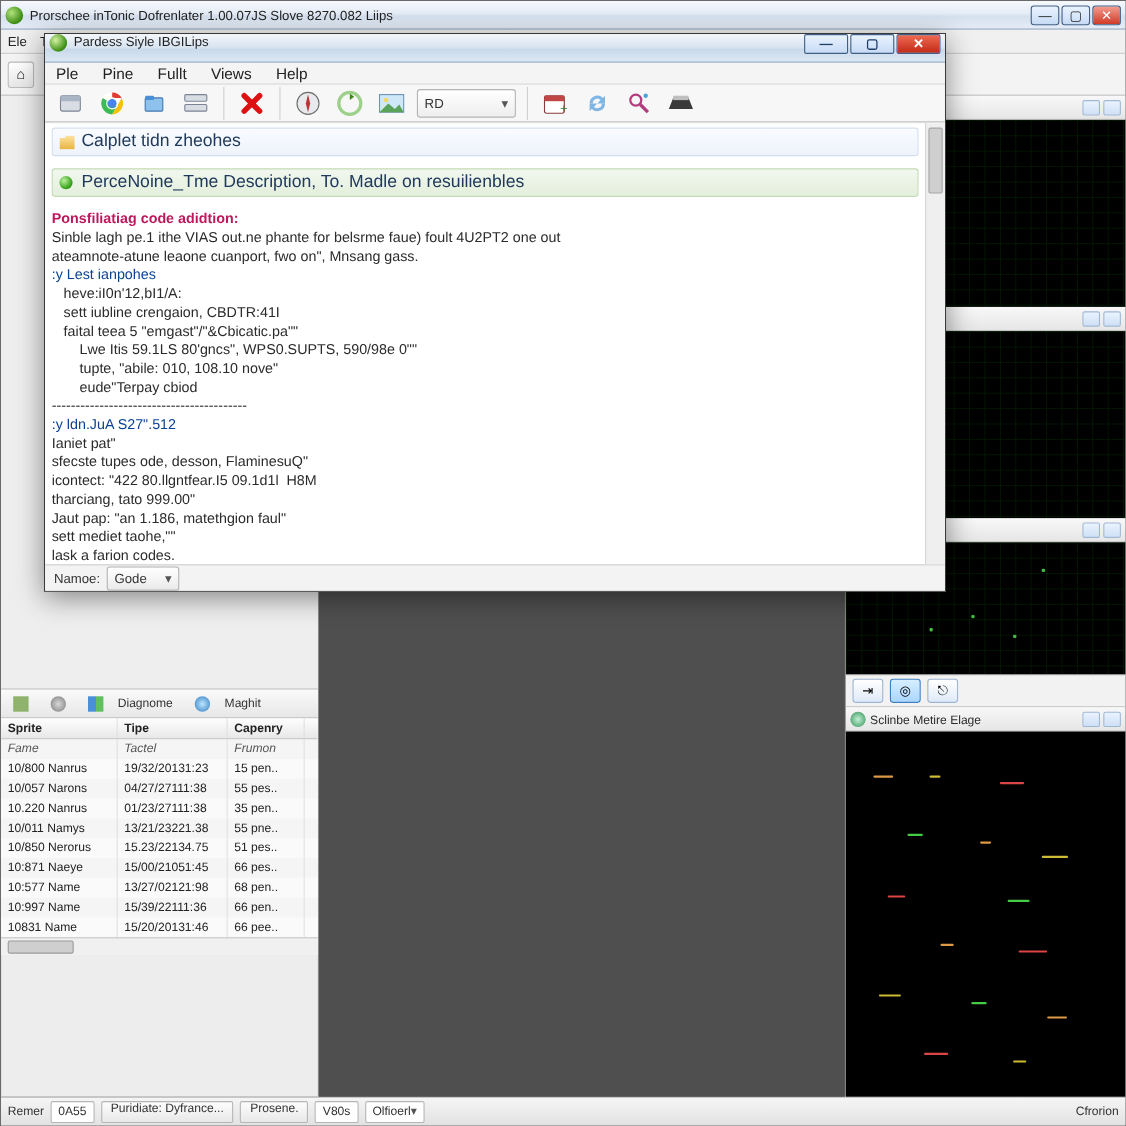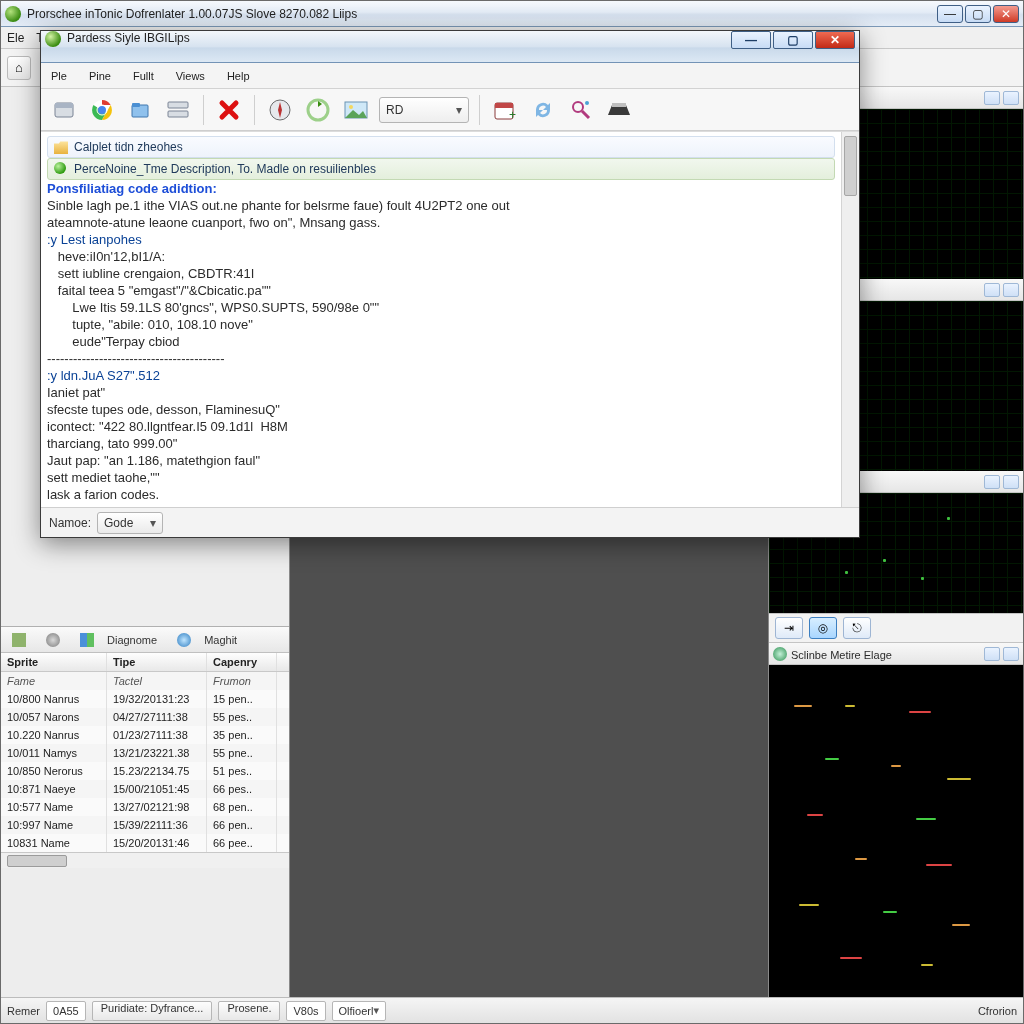--- a/index.html
+++ b/index.html
@@ -66,36 +66,36 @@
 
 .dialog { position:absolute; left:40px; top:30px; width:820px; height:508px; background:#f4f4f4; border:1px solid #3a3a3a; box-shadow:0 6px 24px rgba(0,0,0,.45); display:flex; flex-direction:column;}
 .dlg-title { height:32px; background:linear-gradient(#f3f7fb,#d7e3f0 50%,#c9d9ea 55%,#dce8f4); display:flex; align-items:flex-start; padding:0 4px; font-size:12px; color:#1f1f1f; border-bottom:1px solid #7393b6;}
 .dlg-title .dico{width:16px;height:16px;border-radius:50%;background:radial-gradient(circle at 35% 35%,#d3f3a4,#3a8c10 70%);margin-right:6px;}
 .dlg-title .dttl{flex:1;}
 .dlg-title .dbtns{display:flex;gap:2px;}
 .dlg-title .dbtns span{ width:40px; height:18px; border:1px solid #3f5f86; border-radius:2px; display:flex;align-items:center;justify-content:center;font-weight:bold;}
 .dlg-title .dbtns .dmin,.dlg-title .dbtns .dmax{ background:linear-gradient(#eaf3ff,#c7dbf5); color:#1e3e66;}
 .dlg-title .dbtns .dclose{ background:linear-gradient(#ef6a52,#c22a17); color:#fff;}
 
-.dlg-menu { height:26px; display:flex; align-items:center; gap:22px; padding:0 10px; background:#f4f4f4; border-bottom:1px solid #d2d2d2; font-size:11px; color:#222;}
+.dlg-menu { height:26px; display:flex; align-items:center; gap:22px; padding:0 10px; background:#f4f4f4; border-bottom:1px solid #d2d2d2; font-size:14px; color:#222;}
 .dlg-tools { height:42px; display:flex; align-items:center; gap:8px; padding:0 8px; background:#f7f7f7; border-bottom:1px solid #cecece;}
 .dlg-tools .ti { width:30px; height:30px; border-radius:4px; display:flex; align-items:center; justify-content:center; font-size:16px;}
 .dlg-tools .sep{width:1px;height:30px;background:#cfcfcf;margin:0 2px;}
 .dlg-tools .combo{ width:90px; height:24px; border:1px solid #b4b4b4; border-radius:3px; background:linear-gradient(#fff,#eee); font-size:12px; padding:12px 6px; display:flex; align-items:center; justify-content:space-between; color:#333;}
 .dlg-tools .combo::after{ content:"▾"; color:#555;}
 
 .dlg-body { flex:1; display:flex; background:#fff; border-top:1px solid #dcdcdc;}
 .dlg-text { flex:1; padding:4px 6px 0 6px; font-family:Consolas, "Courier New", monospace; font-size:13px; color:#2b2b2b; overflow:hidden;}
-.dlg-header-row{display:flex;align-items:center;gap:6px;background:linear-gradient(#f9fbff,#eef3fb);border:1px solid #d3dfee;border-radius:3px;padding:3px 6px;margin-bottom:0;font-family:"Segoe UI";font-size:12px;color:#203a5b;}
+.dlg-header-row{display:flex;align-items:center;gap:6px;background:linear-gradient(#f9fbff,#eef3fb);border:1px solid #d3dfee;border-radius:3px;padding:3px 6px;margin-bottom:11px;font-family:"Segoe UI";font-size:16px;color:#203a5b;}
 .dlg-header-row .hico{width:14px;height:14px;display:inline-block;}
 .folder-ico{background:linear-gradient(#ffe9a8,#e8b23e);clip-path:polygon(0 25%,35% 25%,45% 10%,100% 10%,100% 100%,0 100%);}
 .check-ico{width:12px;height:12px;background:radial-gradient(circle at 35% 35%,#b9f29d,#2f9c11 70%);border-radius:50%;}
 
 .code-line{white-space:pre; line-height:17px;}
-.c-red{color:#1d4ed8;font-weight:600;}
+.c-red{color:#be185d;font-weight:600;}
 .c-blue{color:#0a4296;}
 .dlg-scroll{ width:18px; background:#efefef; border-left:1px solid #d4d4d4; position:relative;}
 .dlg-scroll .vthumb{position:absolute; left:2px; right:2px; top:4px; height:60px; background:#cfcfcf; border:1px solid #a6a6a6; border-radius:2px;}
 
 .dlg-footer{ height:30px; display:flex; align-items:center; gap:6px; padding:0 8px; background:#f3f3f3; border-top:1px solid #cfcfcf; font-size:12px; color:#333;}
 .dlg-footer .fcombo{ width:66px; height:22px; border:1px solid #b4b4b4; border-radius:3px; background:linear-gradient(#fff,#eaeaea); display:flex; align-items:center; justify-content:space-between; padding:0 6px;}
 .dlg-footer .fcombo::after{content:"▾";color:#555;}
 </style>
 </head>
 <body>

